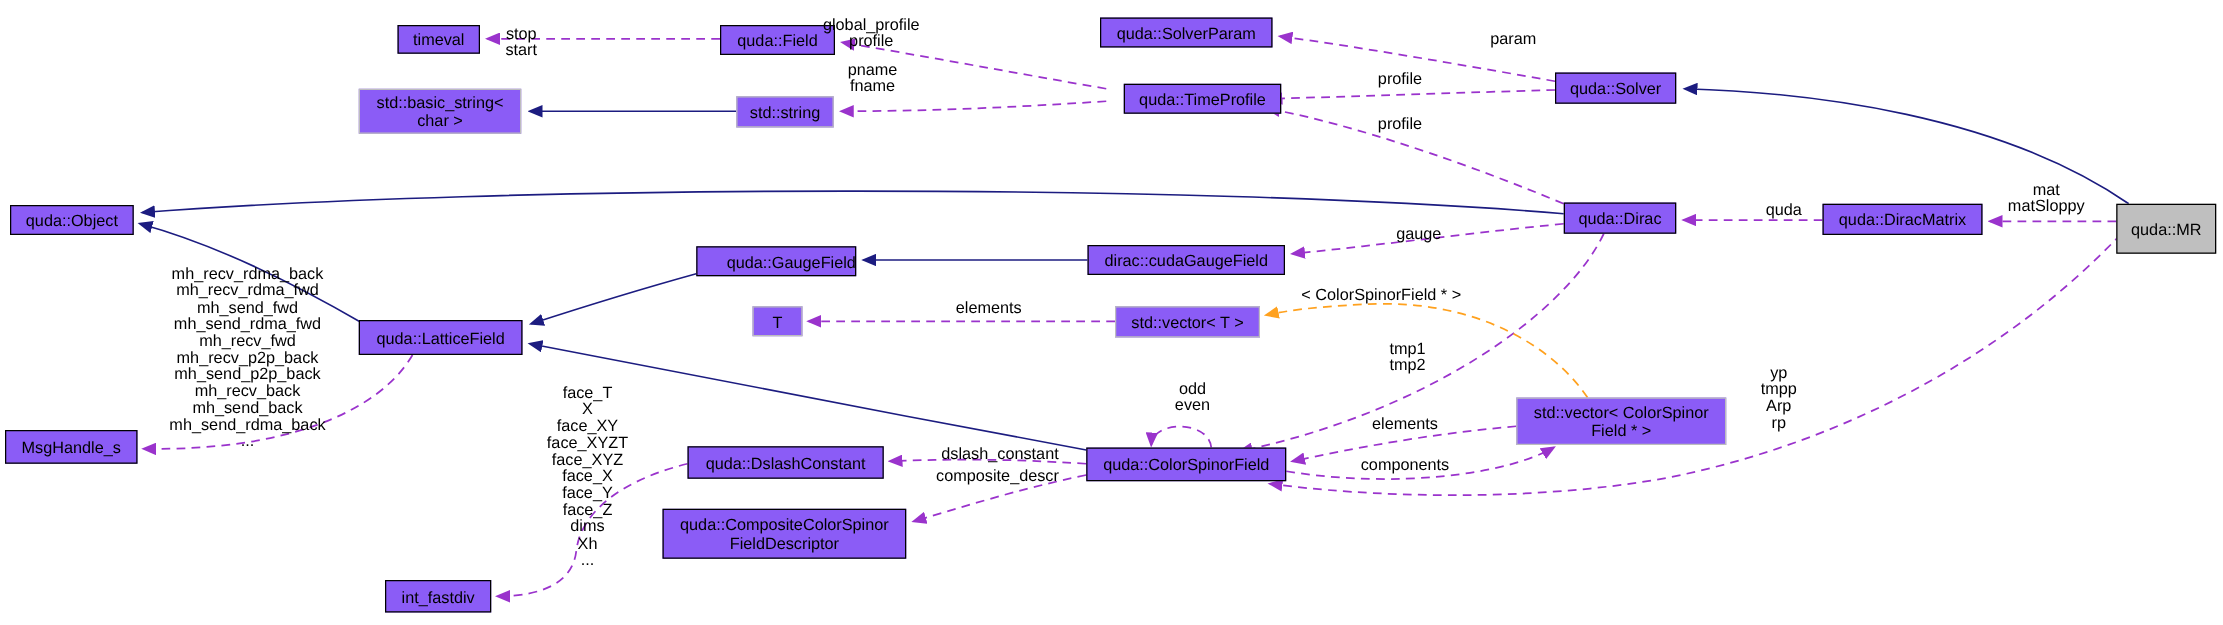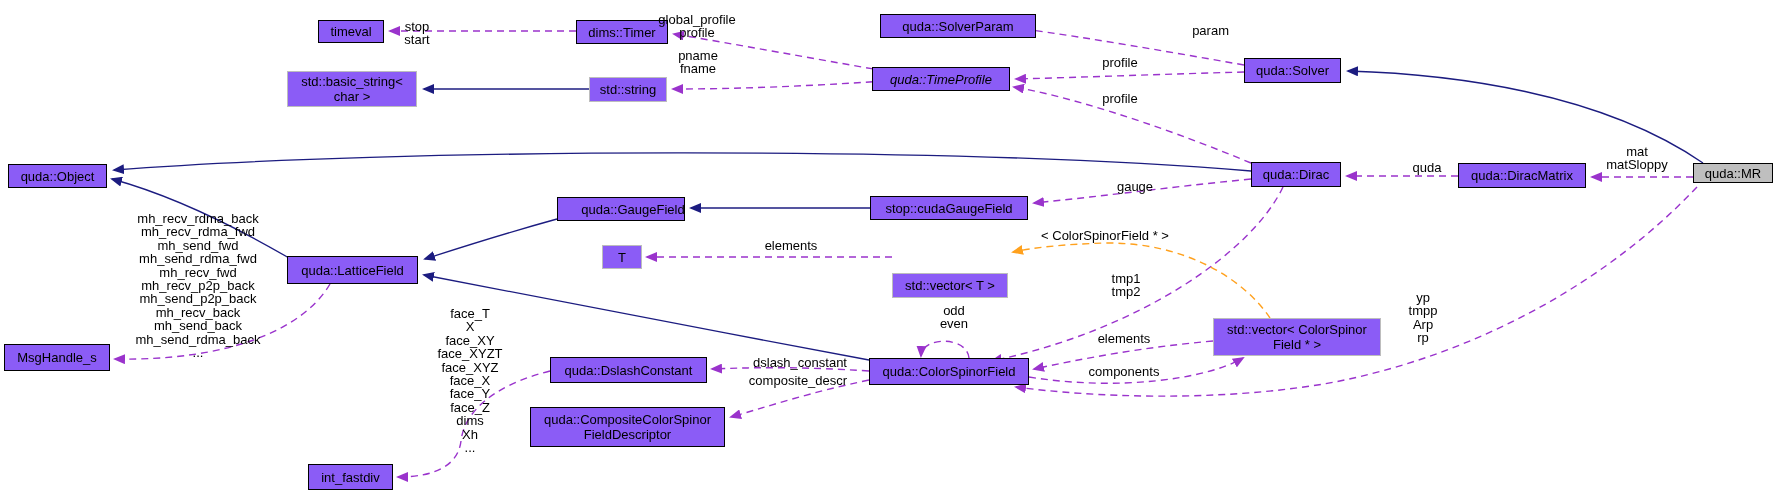--- a/index.html
+++ b/index.html
@@ -54,37 +54,37 @@
         <path d="M 330,284 C 303,330 228,361 115,359" fill="none" stroke="#9a33cc" stroke-width="1.4" stroke-dasharray="7,5" marker-end="url(#arrow-use)"></path>
         <path d="M 550,371 C 490,386 464,414 461,441 C 458,466 434,477 398,477" fill="none" stroke="#9a33cc" stroke-width="1.4" stroke-dasharray="7,5" marker-end="url(#arrow-use)"></path>
         <path d="M 869,371 C 806,367 762,367 712,369" fill="none" stroke="#9a33cc" stroke-width="1.4" stroke-dasharray="7,5" marker-end="url(#arrow-use)"></path>
         <path d="M 869,380 C 812,392 776,404 731,417" fill="none" stroke="#9a33cc" stroke-width="1.4" stroke-dasharray="7,5" marker-end="url(#arrow-use)"></path>
         <path d="M 892,257 L 647,257" fill="none" stroke="#9a33cc" stroke-width="1.4" stroke-dasharray="7,5" marker-end="url(#arrow-use)"></path>
         <path d="M 1270,318 C 1243,278 1185,243 1108,243 C 1062,244 1032,248 1013,252" fill="none" stroke="#ffa11e" stroke-width="1.4" stroke-dasharray="7,5" marker-end="url(#arrow-tmpl)"></path>
       </g>
   </svg>
   <div id="nodes">
       <div class="node" style="left: 318px; top: 20px; width: 66px; height: 23px;">timeval</div>
-      <div class="node" style="left: 576px; top: 20px; width: 92px; height: 24px;">dims::Timer</div>
+      <div class="node" style="left: 576px; top: 20px; width: 92px; height: 24px;">quda::Field</div>
       <div class="node external" style="left: 287px; top: 71px; width: 130px; height: 36px;">std::basic_string&lt;
 char &gt;</div>
       <div class="node external" style="left: 589px; top: 77px; width: 78px; height: 25px;">std::string</div>
-      <div class="node" style="left: 880px; top: 14px; width: 156px; height: 24px;">quda::SolverParam</div>
-      <div class="node" style="left: 872px; top: 67px; width: 138px; height: 24px; font-style: italic;">quda::TimeProfile</div>
+      <div class="node" style="left: 880px; top: 14px; width: 138px; height: 24px;">quda::SolverParam</div>
+      <div class="node" style="left: 899px; top: 67px; width: 126px; height: 24px;">quda::TimeProfile</div>
       <div class="node" style="left: 1244px; top: 58px; width: 97px; height: 25px;">quda::Solver</div>
       <div class="node" style="left: 8px; top: 164px; width: 99px; height: 24px;">quda::Object</div>
       <div class="node" style="left: 557px; top: 197px; width: 128px; height: 24px; padding-left: 24px;">quda::GaugeField</div>
-      <div class="node" style="left: 870px; top: 196px; width: 158px; height: 24px;">stop::cudaGaugeField</div>
+      <div class="node" style="left: 870px; top: 196px; width: 158px; height: 24px;">dirac::cudaGaugeField</div>
       <div class="node external" style="left: 602px; top: 245px; width: 40px; height: 24px;">T</div>
-      <div class="node external" style="left: 892px; top: 245px; width: 116px; height: 25px; margin-top: 28px;">std::vector&lt; T &gt;</div>
+      <div class="node external" style="left: 892px; top: 245px; width: 116px; height: 25px;">std::vector&lt; T &gt;</div>
       <div class="node" style="left: 287px; top: 256px; width: 131px; height: 28px;">quda::LatticeField</div>
       <div class="node" style="left: 4px; top: 344px; width: 106px; height: 27px;">MsgHandle_s</div>
       <div class="node" style="left: 1251px; top: 162px; width: 90px; height: 25px;">quda::Dirac</div>
       <div class="node" style="left: 1458px; top: 163px; width: 128px; height: 25px;">quda::DiracMatrix</div>
-      <div class="node selected" style="left: 1693px; top: 163px; width: 80px; height: 20px;">quda::MR</div>
+      <div class="node selected" style="left: 1693px; top: 163px; width: 80px; height: 40px;">quda::MR</div>
       <div class="node" style="left: 869px; top: 358px; width: 160px; height: 27px;">quda::ColorSpinorField</div>
       <div class="node external" style="left: 1213px; top: 318px; width: 168px; height: 38px;">std::vector&lt; ColorSpinor
 Field * &gt;</div>
       <div class="node" style="left: 550px; top: 357px; width: 157px; height: 26px;">quda::DslashConstant</div>
       <div class="node" style="left: 530px; top: 407px; width: 195px; height: 40px;">quda::CompositeColorSpinor
 FieldDescriptor</div>
       <div class="node" style="left: 308px; top: 464px; width: 85px; height: 26px;">int_fastdiv</div>
     </div>
   <div id="labels">
       <div class="edge-label" style="left: 307px; top: 4px; width: 220px; line-height: 13px; margin-top: 16px;">stop

